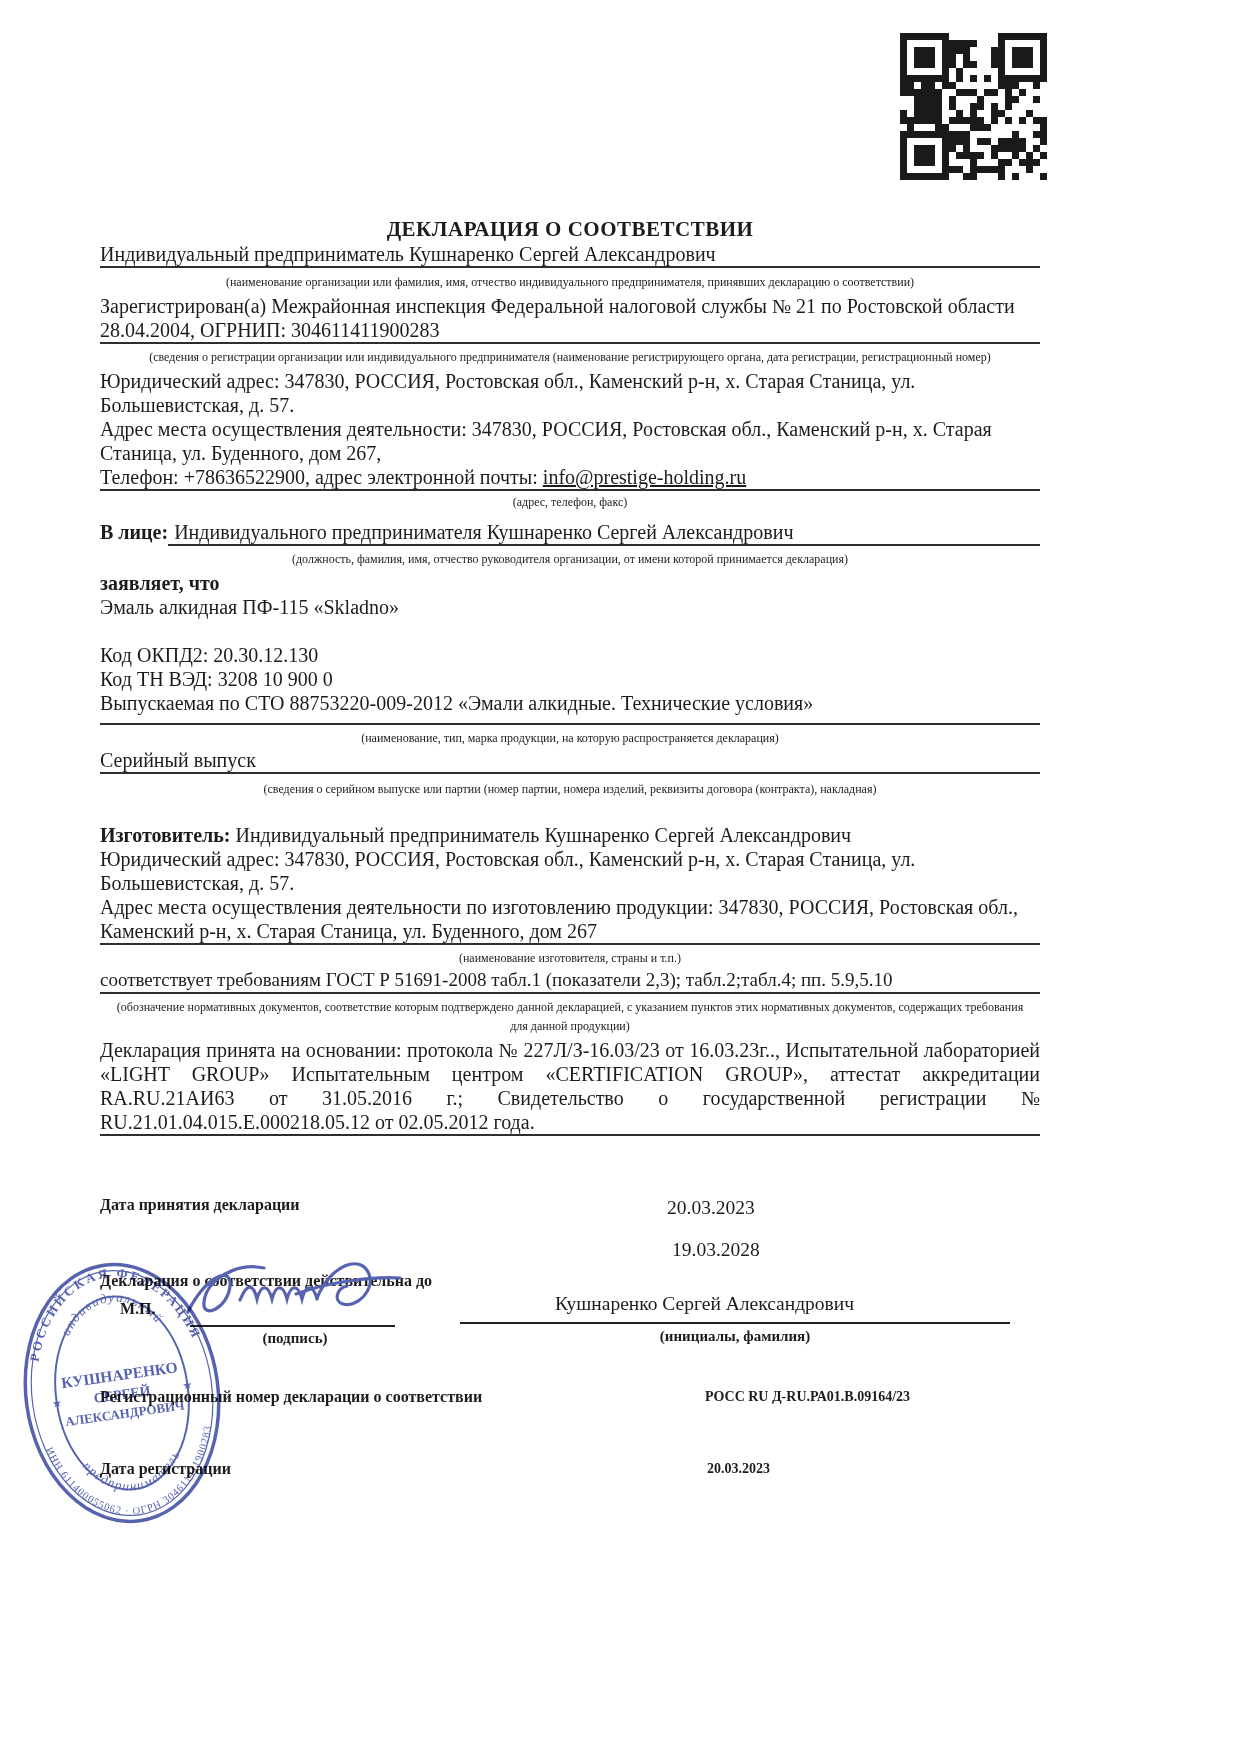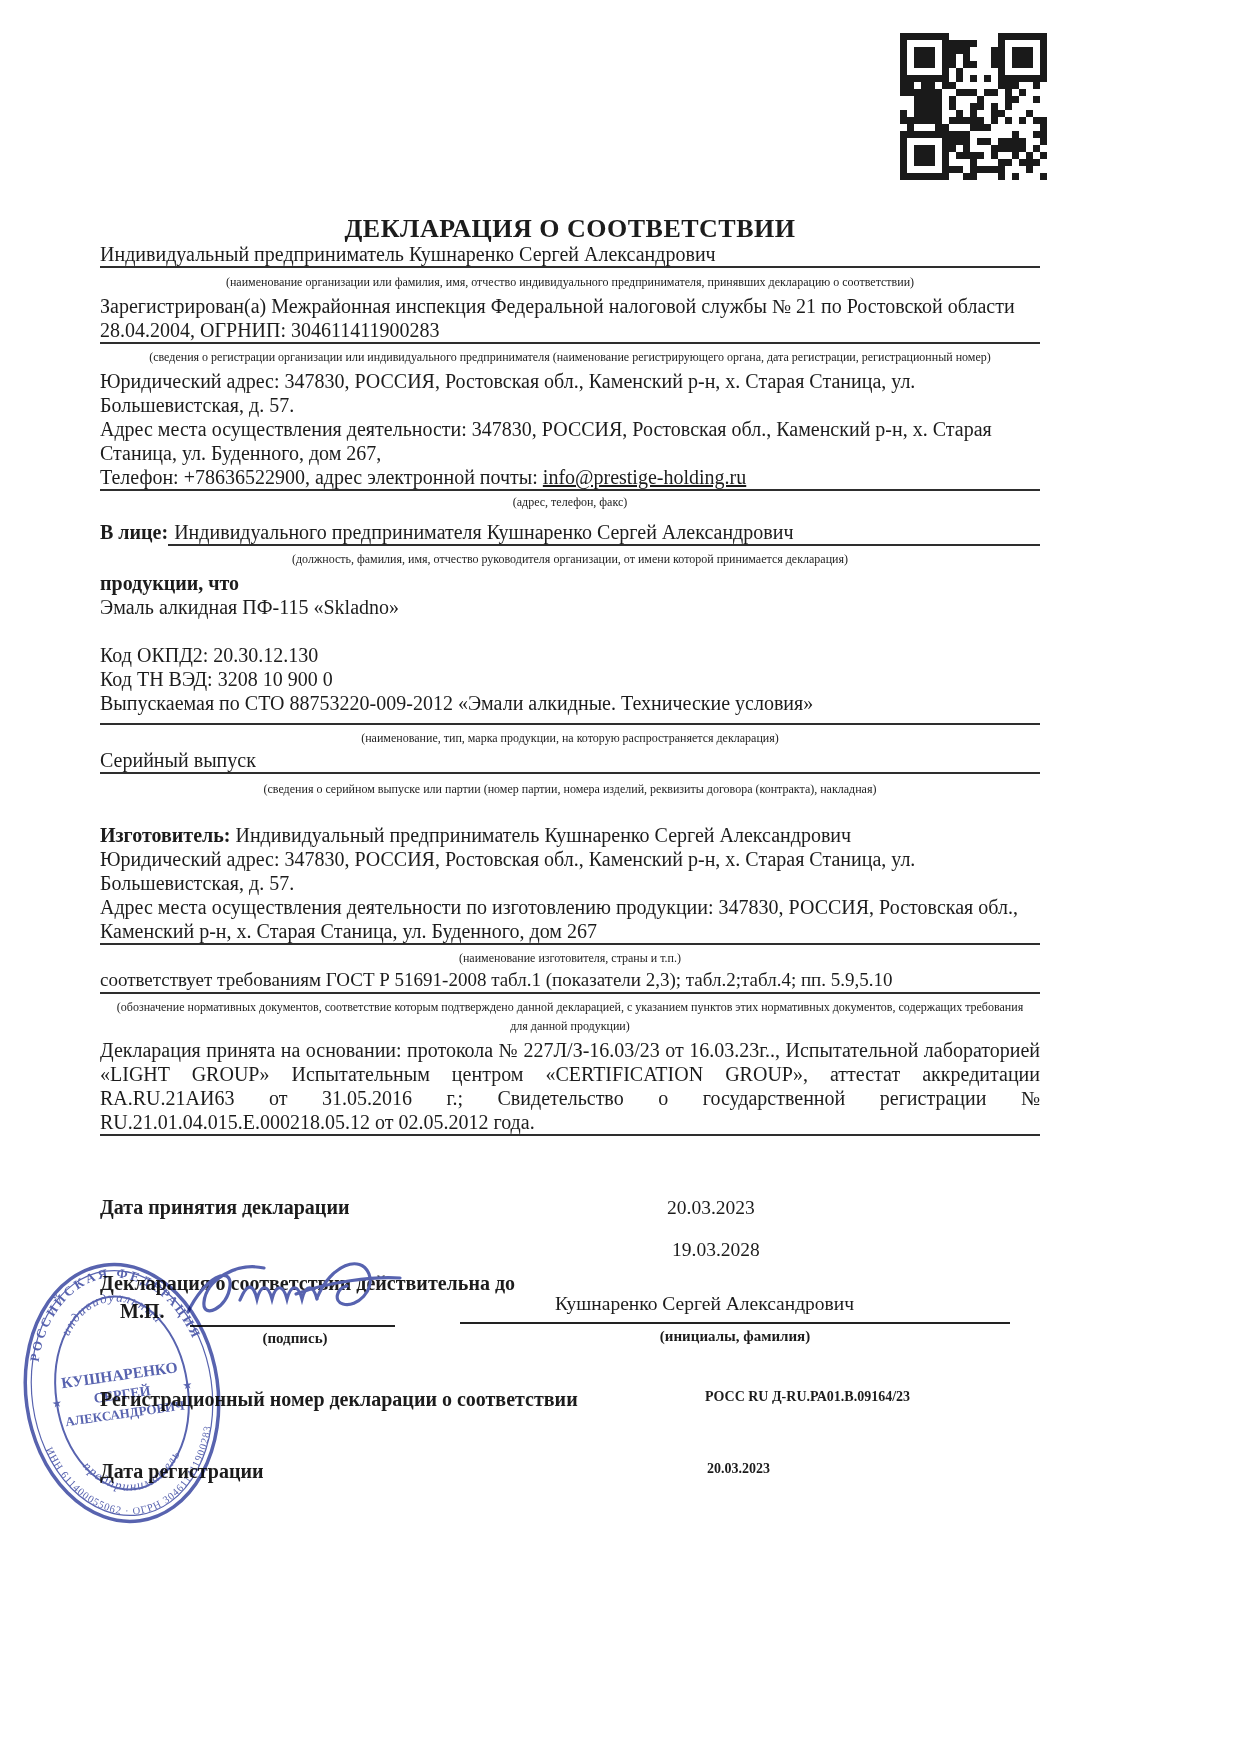--- a/index.html
+++ b/index.html
@@ -1,31 +1,31 @@
 <!DOCTYPE html>
 <html><head>
 <meta charset="utf-8">
 <style>
   html,body{margin:0;padding:0;background:#888;}
   .page{position:relative;width:1240px;height:1754px;background:#fff;margin:0 auto;
         font-family:"Liberation Serif", serif;color:#1c1c1c;overflow:hidden;}
   .content{position:absolute;left:100px;top:0;width:940px;padding-top:216px;}
   .t{font-size:20px;line-height:24px;margin:0;}
-  .title{font-size:26px;line-height:26px;font-weight:bold;text-align:center;margin:0;letter-spacing:.5px;}
+  .title{font-size:21px;line-height:26px;font-weight:bold;text-align:center;margin:0;letter-spacing:.5px;}
   .cap{font-size:12px;line-height:19px;text-align:center;margin:0 auto;max-width:920px;color:#222;}
   .u2{border-bottom:2px solid #2e2e2e;}
   .hr2{height:0;border-bottom:2px solid #2e2e2e;}
   .b{font-weight:bold;}
   .sp24{height:24px;}
   .row{display:flex;align-items:baseline;}
   .row .fill{flex:1;border-bottom:2px solid #2e2e2e;padding-left:6px;}
   .just{text-align:justify;}
   .email{text-decoration:underline;}
   .abs{position:absolute;margin:0;}
-  .lbl{font-size:20px;font-weight:bold;}
+  .lbl{font-size:16px;font-weight:bold;}
   .val{font-size:19.5px;}
   .valb{font-size:14px;font-weight:bold;}
   .sigcap{font-size:15px;font-weight:bold;text-align:center;}
   .line{position:absolute;height:0;border-bottom:2px solid #222;}
   .nowrap{white-space:nowrap;font-size:19px;}
   .stamp{position:absolute;left:20px;top:1258px;width:204px;height:270px;
          transform:rotate(-8deg);opacity:.93;mix-blend-mode:multiply;z-index:3;}
   .sig{position:absolute;left:178px;top:1248px;width:232px;height:92px;z-index:2;}
   .qr{position:absolute;left:900px;top:33px;width:147px;height:147px;}
 </style>
@@ -208,21 +208,21 @@
       <p class="t"><span>Телефон: +78636522900, адрес электронной почты: </span><span class="email">info@prestige-holding.ru</span></p>
     </div>
     <p class="cap" style="margin-top:2px">(адрес, телефон, факс)</p>
 
     <div class="t row" style="margin-top:8px">
       <span class="b">В лице:</span>
       <span class="fill">Индивидуального предпринимателя Кушнаренко Сергей Александрович</span>
     </div>
     <p class="cap" style="margin-top:4px">(должность, фамилия, имя, отчество руководителя организации, от имени которой принимается декларация)</p>
 
-    <p class="t b" style="margin-top:2px">продукции, что</p>
+    <p class="t b" style="margin-top:2px">заявляет, что</p>
     <p class="t">Эмаль алкидная ПФ-115 «Skladno»</p>
 
     <div class="sp24"></div>
 
     <p class="t">Код ОКПД2: 20.30.12.130</p>
     <p class="t">Код ТН ВЭД: 3208 10 900 0</p>
     <p class="t">Выпускаемая по СТО 88753220-009-2012 «Эмали алкидные. Технические условия»</p>
 
     <div class="hr2" style="margin-top:8px"></div>
     <p class="cap" style="margin-top:4px">(наименование, тип, марка продукции, на которую распространяется декларация)</p>

